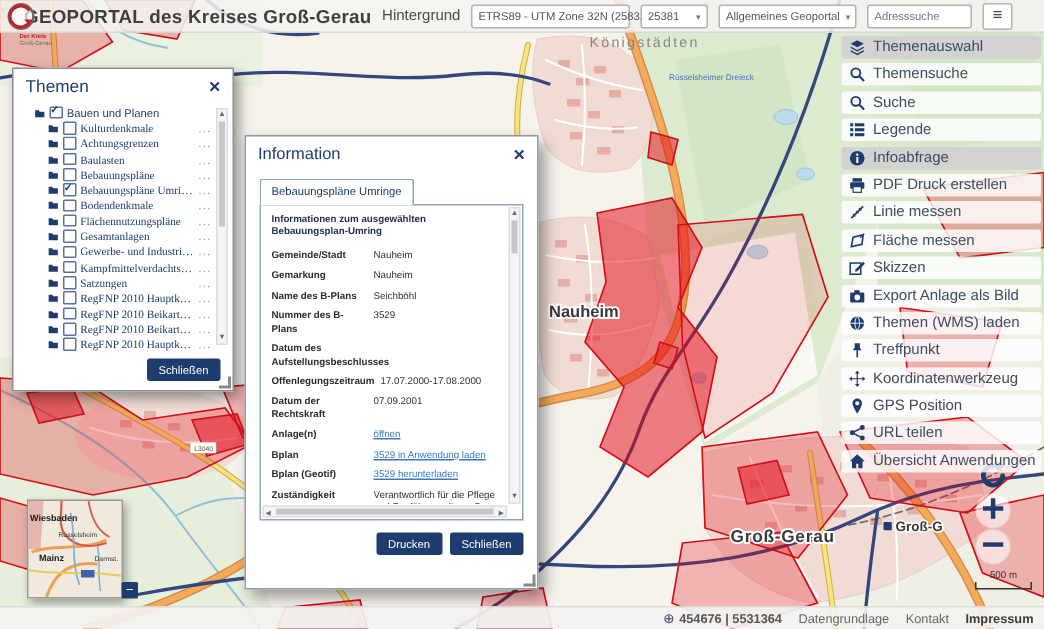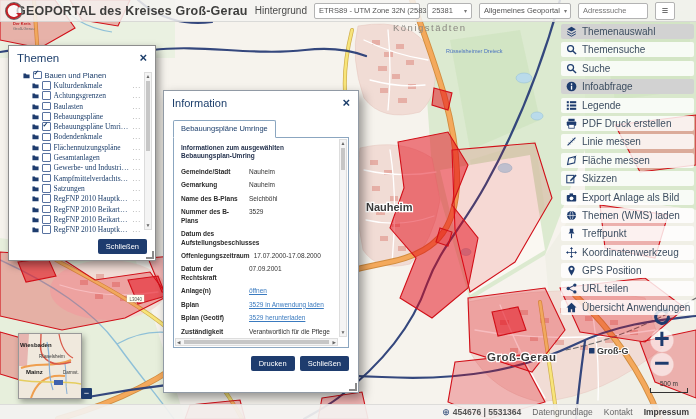--- a/index.html
+++ b/index.html
@@ -539,44 +539,44 @@
     </div>
     <div class="sb-item">
       <span class="ic">
         <svg viewBox="0 0 14 14">
           <circle cx="5.8" cy="5.8" r="3.8" fill="none" stroke="#1e3c6e" stroke-width="1.6"></circle>
           <path d="M8.8 8.8 12.8 12.8" stroke="#1e3c6e" stroke-width="1.8"></path>
         </svg>
       </span>
       <span>Suche</span>
     </div>
-    <div class="sb-item active">
-      <span class="ic">
-        <svg viewBox="0 0 14 14">
-          <circle cx="7" cy="7" r="6.2" fill="#1e3c6e"></circle>
-          <rect x="6.2" y="6" width="1.7" height="5" fill="#fff"></rect>
-          <rect x="6.2" y="3" width="1.7" height="1.9" fill="#fff"></rect>
-        </svg>
-      </span>
-      <span>Infoabfrage</span>
-    </div>
     <div class="sb-item">
       <span class="ic">
         <svg viewBox="0 0 14 14">
           <g fill="#1e3c6e">
             <rect x="1" y="1.5" width="2.6" height="2.6"></rect>
             <rect x="5" y="1.5" width="8" height="2.6"></rect>
             <rect x="1" y="5.7" width="2.6" height="2.6"></rect>
             <rect x="5" y="5.7" width="8" height="2.6"></rect>
             <rect x="1" y="9.9" width="2.6" height="2.6"></rect>
             <rect x="5" y="9.9" width="8" height="2.6"></rect>
           </g>
         </svg>
       </span>
       <span>Legende</span>
+    </div>
+    <div class="sb-item active">
+      <span class="ic">
+        <svg viewBox="0 0 14 14">
+          <circle cx="7" cy="7" r="6.2" fill="#1e3c6e"></circle>
+          <rect x="6.2" y="6" width="1.7" height="5" fill="#fff"></rect>
+          <rect x="6.2" y="3" width="1.7" height="1.9" fill="#fff"></rect>
+        </svg>
+      </span>
+      <span>Infoabfrage</span>
     </div>
     <div class="sb-item">
       <span class="ic">
         <svg viewBox="0 0 14 14">
           <rect x="3" y="1" width="8" height="3" fill="#1e3c6e"></rect>
           <rect x="1" y="4.5" width="12" height="5.5" rx="1" fill="#1e3c6e"></rect>
           <rect x="3.5" y="8.2" width="7" height="4.8" fill="#fff" stroke="#1e3c6e" stroke-width="1"></rect>
         </svg>
       </span>
       <span>PDF Druck erstellen</span>

